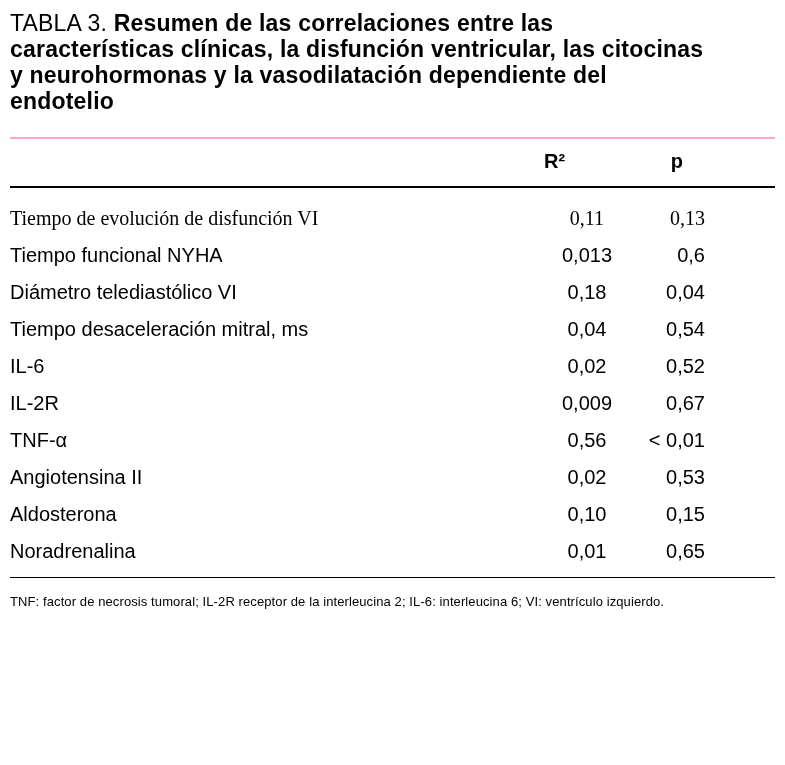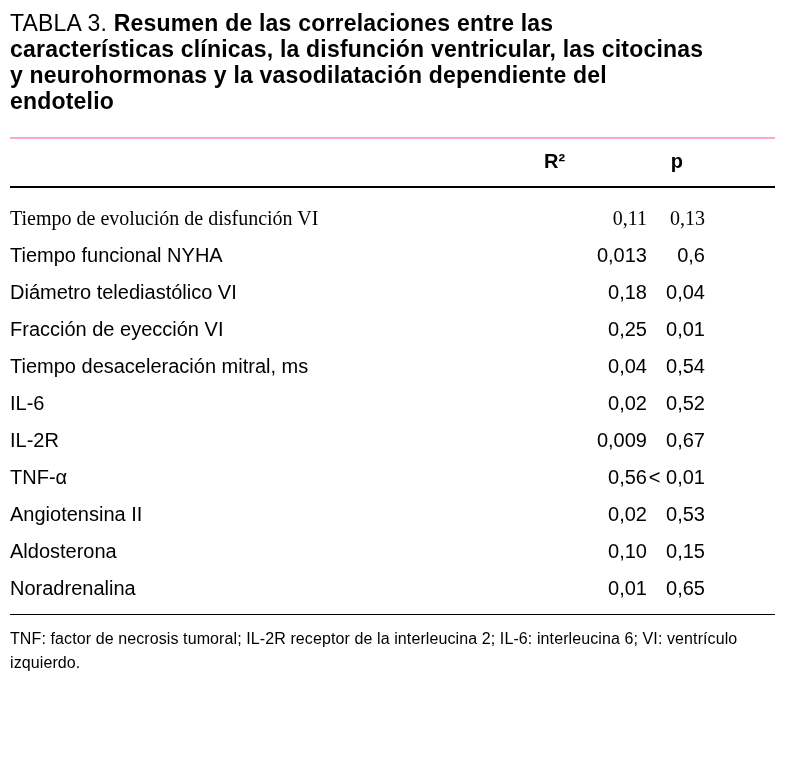--- a/index.html
+++ b/index.html
@@ -51,29 +51,29 @@
 
   tbody td {
     font-size: 20px;
     line-height: 37px;
     vertical-align: middle;
     white-space: nowrap;
     overflow: hidden;
   }
 
   td.col-name { text-align: left; }
-  td.col-r2   { text-align: right; margin-top: 16px; }
+  td.col-r2   { text-align: center; margin-top: 16px; }
   td.col-p    { text-align: right; padding-right: 70px; }
 
   tbody tr:first-child td { padding-top: 12px; font-family: Liberation Serif, serif; }
   tbody tr:last-child td  { padding-bottom: 7px; }
 
   .footnote {
     padding-top: 12px;
-    font-size: 16px;
+    font-size: 13px;
     line-height: 24px;
     max-width: 762px;
     letter-spacing: 0.1px;
   }
 </style>
 </head>
 <body>
 
 <h1 class="title"><span class="title-label">TABLA 3.</span> <span class="title-text">Resumen de las correlaciones entre las características clínicas, la disfunción ventricular, las citocinas y neurohormonas y la vasodilatación dependiente del endotelio</span></h1>
 
@@ -93,25 +93,20 @@
       </tr>
       <tr>
         <td class="col-name">Tiempo funcional NYHA</td>
         <td class="col-r2">0,013</td>
         <td class="col-p">0,6</td>
       </tr>
       <tr>
         <td class="col-name">Diámetro telediastólico VI</td>
         <td class="col-r2">0,18</td>
         <td class="col-p">0,04</td>
-      </tr>
-      <tr>
-        <td class="col-name">Fracción de eyección VI</td>
-        <td class="col-r2">0,25</td>
-        <td class="col-p">0,01</td>
       </tr>
       <tr>
         <td class="col-name">Tiempo desaceleración mitral, ms</td>
         <td class="col-r2">0,04</td>
         <td class="col-p">0,54</td>
       </tr>
       <tr>
         <td class="col-name">IL-6</td>
         <td class="col-r2">0,02</td>
         <td class="col-p">0,52</td>

